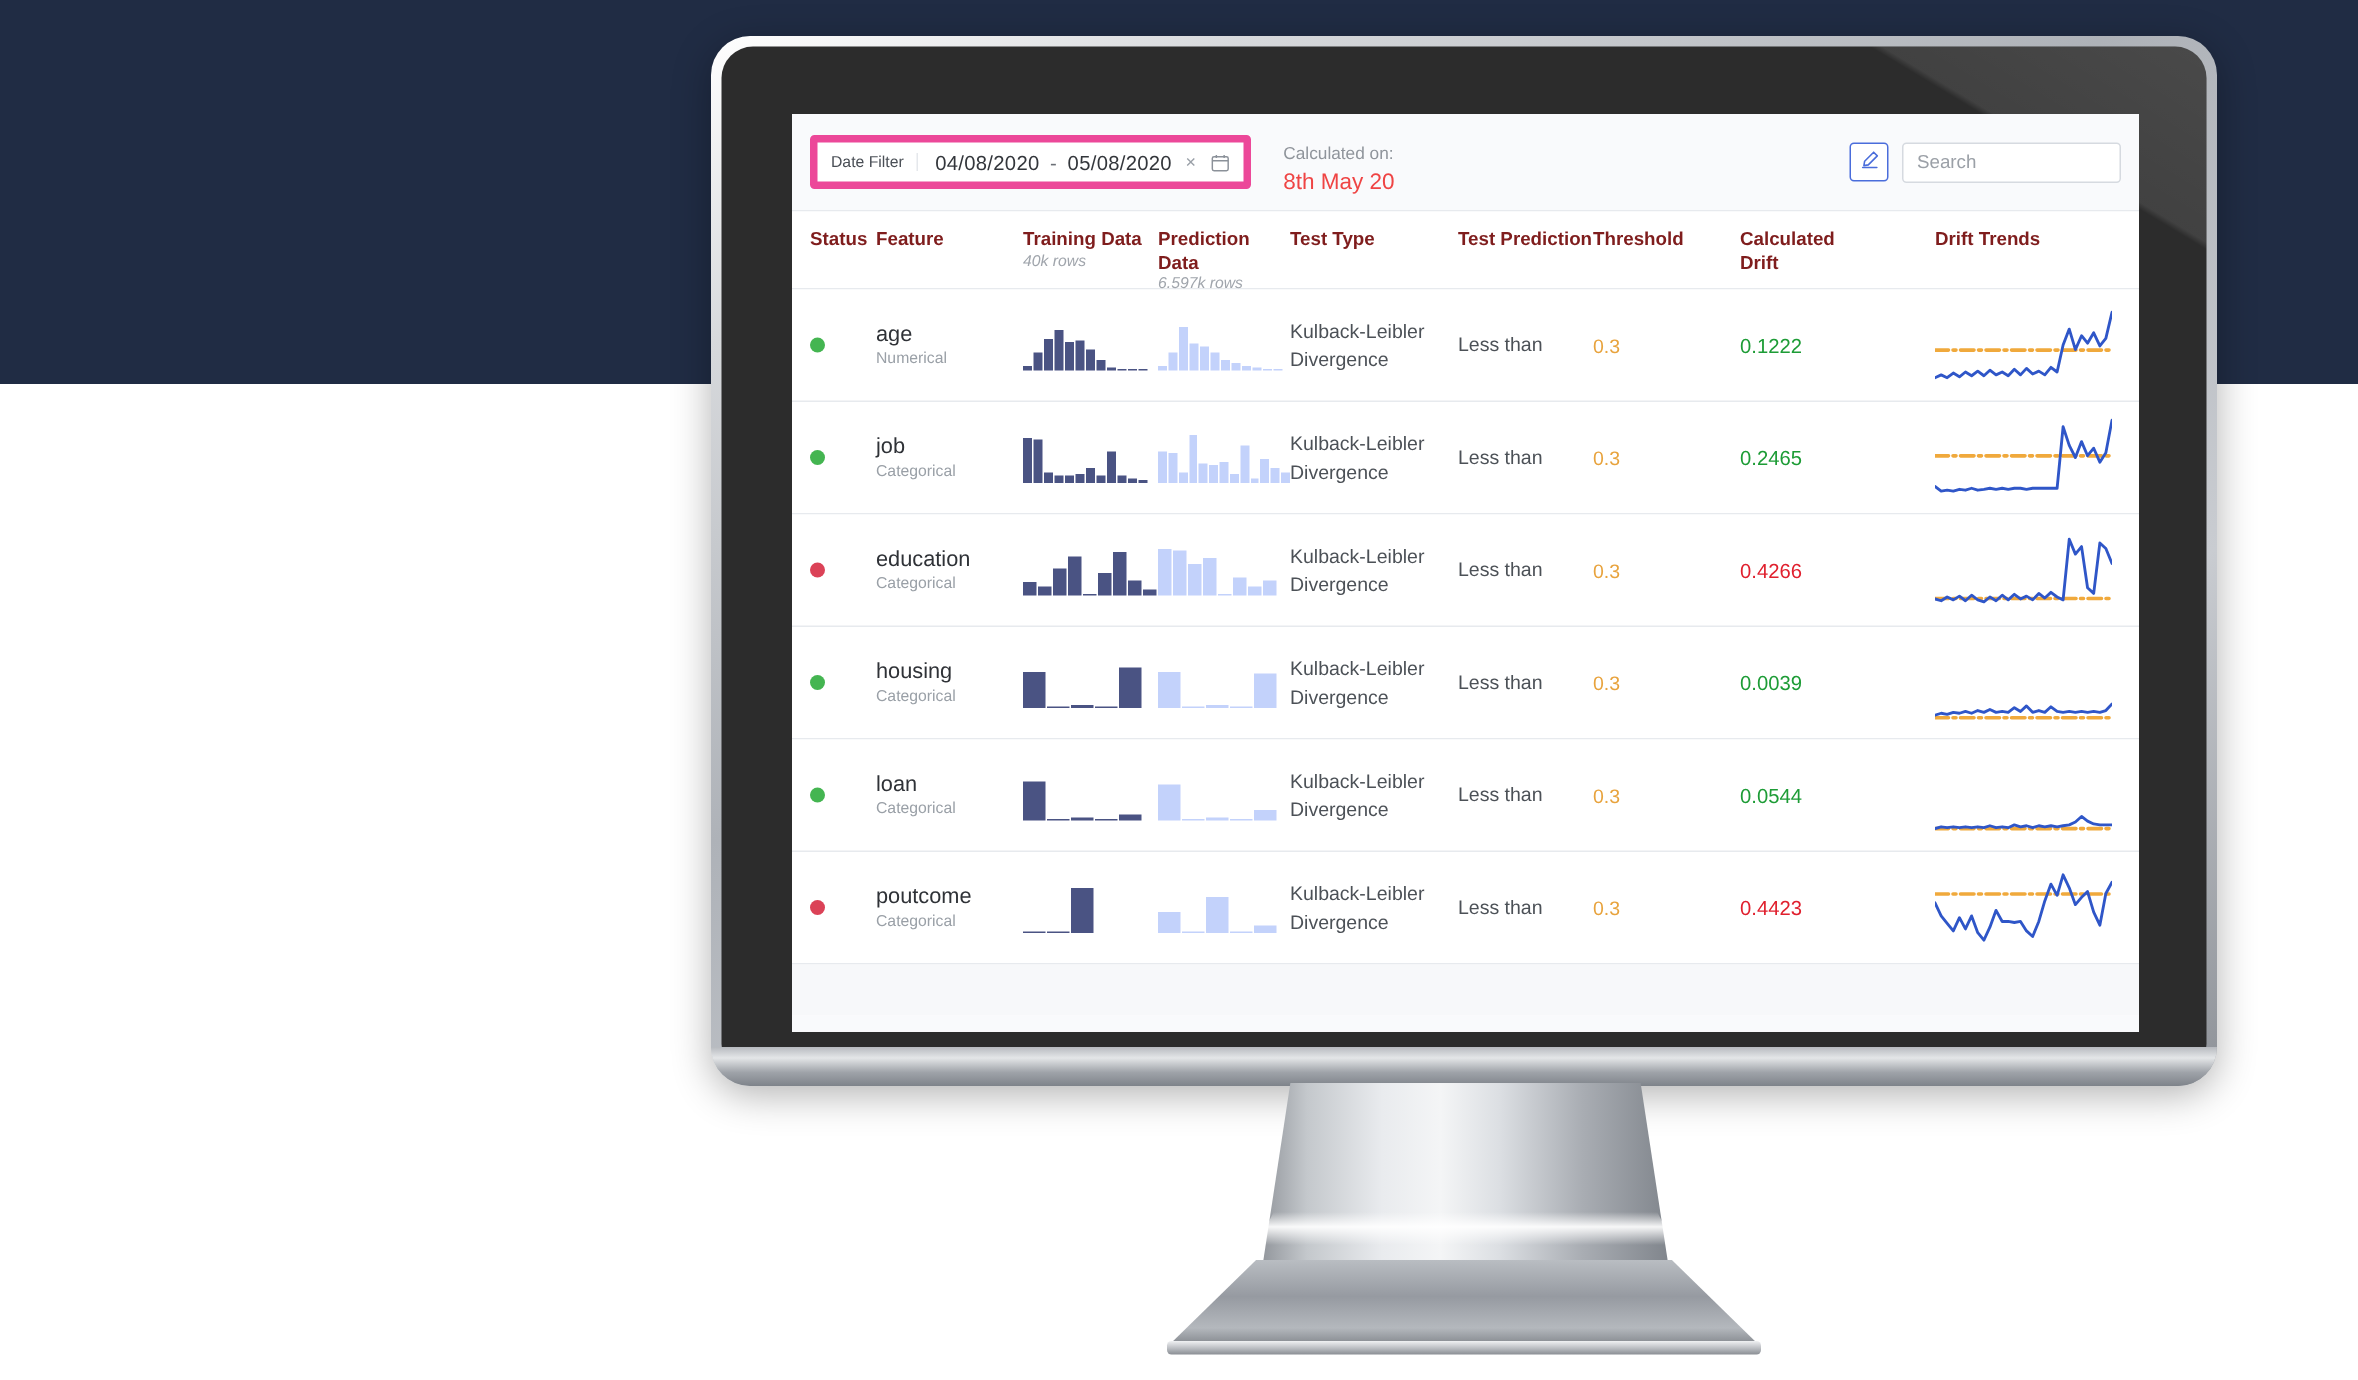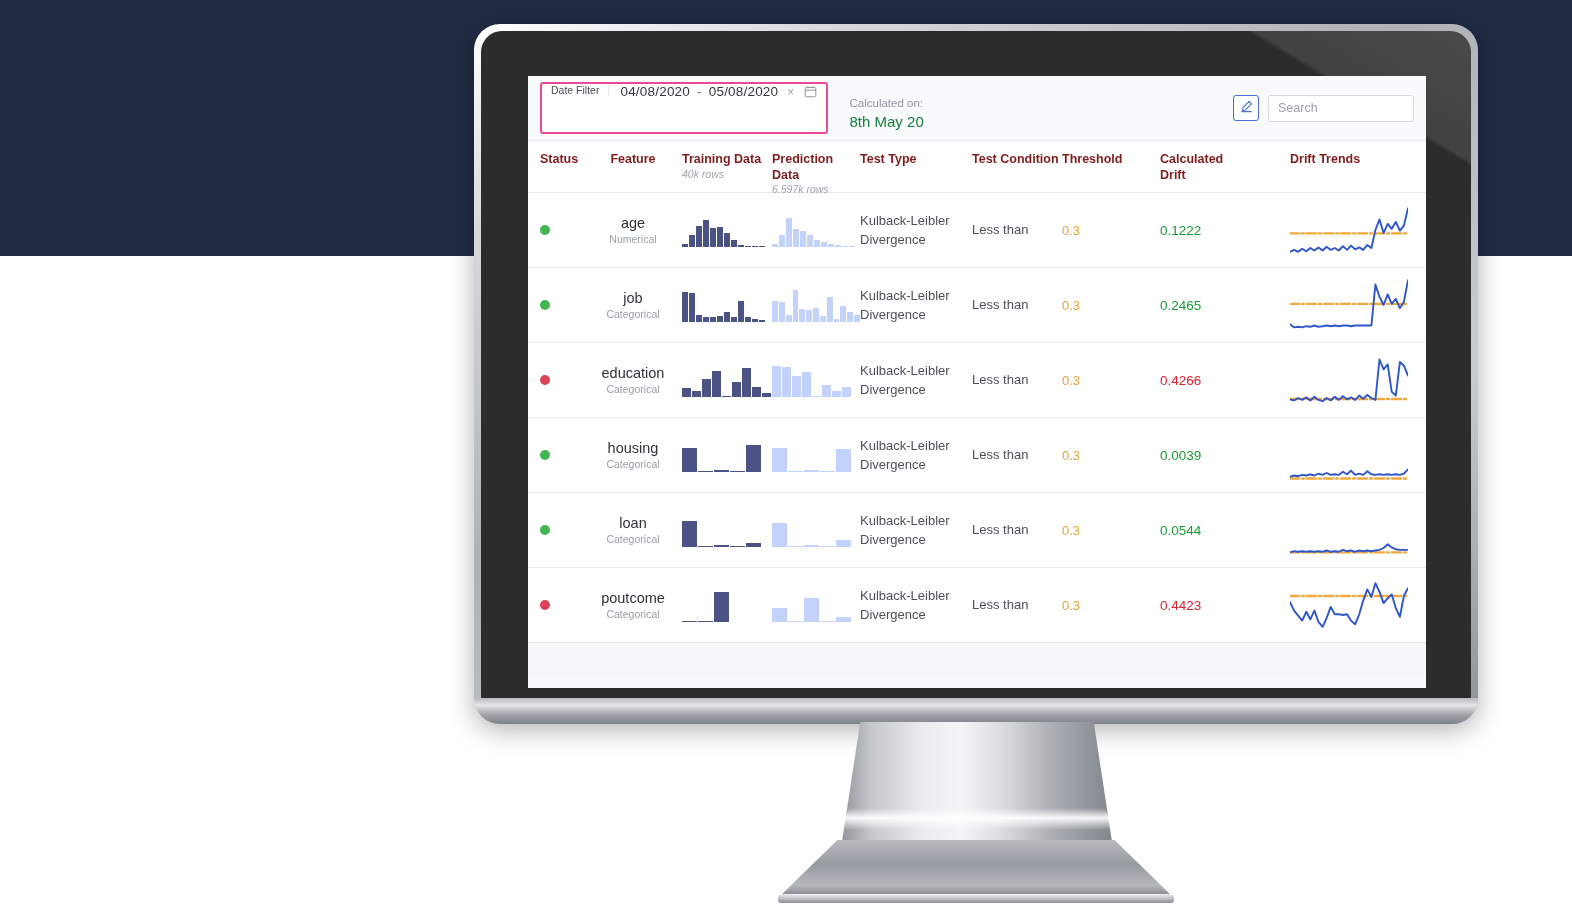--- a/index.html
+++ b/index.html
@@ -81,24 +81,24 @@
   }
 
   
   #toolbar {
     position: relative; height: 64px;
     background: #f9fafc;
     display: flex; align-items: center;
     padding: 0 12px 0 12px;
   }
   #date-filter {
-    display: flex; align-items: flex-start;
-    height: 52px;
+    display: flex; align-items: center;
+    height: 36px;
     background: #ffffff;
-    border: 2px solid #ec4899;
+    border: 5px solid #ec4899;
     border-radius: 3px;
   }
   #date-filter-label {
     font-size: 10.5px; line-height: 12px; color: #4a4f56;
     padding: 0 9px; text-align: center;
     border-right: 1px solid #e5e8ec;
   }
   #date-range {
     display: flex; align-items: center; gap: 7px;
     padding: 0 9px 0 11px;
@@ -106,21 +106,21 @@
   }
   .date-sep { color: #6a6f76; }
   #date-clear {
     color: #9aa0a8; font-size: 12px; cursor: pointer; padding: 0 2px;
   }
   #calendar-icon { display: flex; align-items: center; color: #8b9199; }
   #calc-on {
     margin-left: 22px; line-height: 1.35; margin-top: 12px;
   }
   #calc-on-label { font-size: 11.5px; color: #8f949b; display: block; }
-  #calc-on-value { font-size: 15px; color: #15803d; display: block; }
+  #calc-on-value { font-size: 15px; color: #ef4444; display: block; }
   #toolbar-right {
     margin-left: auto; display: flex; align-items: center; gap: 9px;
   }
   #edit-button {
     width: 26px; height: 26px; border-radius: 3px;
     border: 1px solid #4a6ddb; background: #ffffff;
     display: flex; align-items: center; justify-content: center;
     cursor: pointer;
   }
   #search-input {
@@ -135,21 +135,21 @@
   #table { background: #ffffff; border-top: 1px solid #e7eaee; }
   .row {
     display: flex; align-items: center;
     border-bottom: 1px solid #e7eaee;
     background: #ffffff;
   }
   #head-row { height: 52px; align-items: flex-start; padding-top: 11px; }
   .data-row { height: 75px; }
 
   .c-status   { width: 56px;  padding-left: 12px; }
-  .c-feature  { width: 98px; text-align: center;  }
+  .c-feature  { width: 98px;  }
   .c-train    { width: 90px;  }
   .c-pred     { width: 88px;  }
   .c-testtype { width: 112px; }
   .c-cond     { width: 90px;  }
   .c-thresh   { width: 98px;  }
   .c-drift    { width: 130px; }
   .c-trends   { width: 128px; }
 
   .th { font-size: 12.5px; color: #7f1d1d; font-weight: bold; line-height: 1.25; }
   .th-sub { font-size: 10.5px; color: #a0a5ac; font-style: italic; font-weight: normal; }
@@ -246,21 +246,21 @@
       <div class="c-feature th">Feature</div>
       <div class="c-train">
         <div class="th">Training Data</div>
         <div class="th-sub">40k rows</div>
       </div>
       <div class="c-pred">
         <div class="th">Prediction Data</div>
         <div class="th-sub">6.597k rows</div>
       </div>
       <div class="c-testtype th">Test Type</div>
-      <div class="c-cond th">Test Condition</div>
+      <div class="c-cond th">Test Prediction</div>
       <div class="c-thresh th">Threshold</div>
       <div class="c-drift th">
         <div>Calculated</div>
         <div>Drift</div>
       </div>
       <div class="c-trends th">Drift Trends</div>
     </div>
 
     <div id="rows-container">
         <div class="row data-row">

